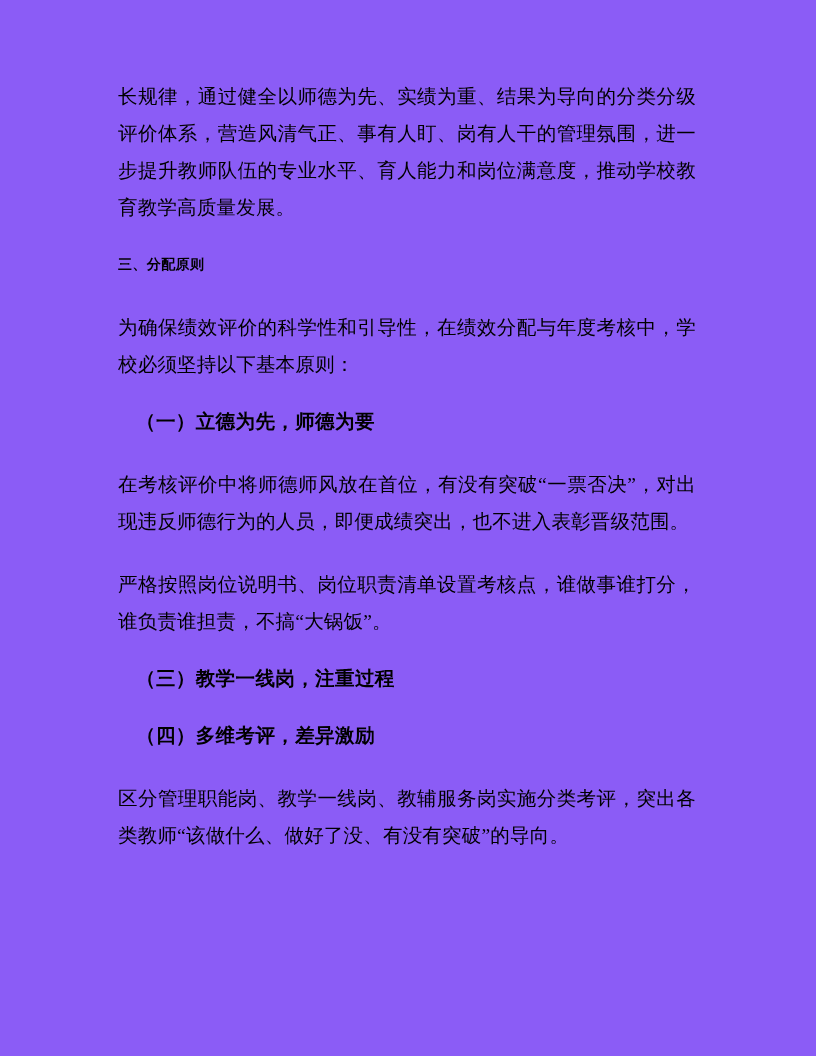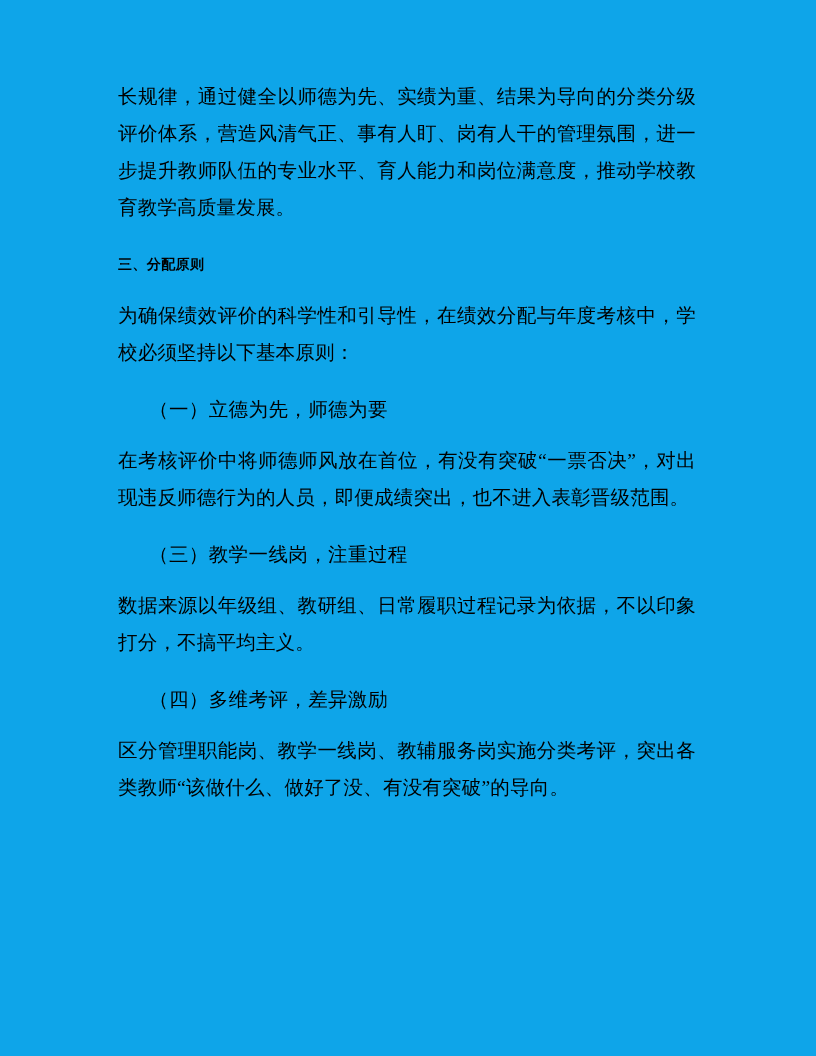--- a/index.html
+++ b/index.html
@@ -11,21 +11,21 @@
     width: 816px;
     height: 1056px;
     font-family: "Liberation Serif", "DejaVu Serif", serif;
     color: #000000;
     overflow: hidden;
   }
   .page {
     position: relative;
     width: 816px;
     height: 1056px;
-    background: #0ea5e9;
+    background: #8b5cf6;
     box-sizing: border-box;
     padding: 78px 120px 0 118px;
   }
   .doc-body {
     width: 578px;
   }
   p.para {
     margin: 0 0 0 0;
     font-size: 19.5px;
     line-height: 37px;
@@ -34,33 +34,33 @@
     letter-spacing: 0.2px;
   }
   .heading {
     margin: 0;
     font-size: 14px;
     line-height: 37px;
     font-weight: bold;
     letter-spacing: 0.4px;
   }
   .subheading {
-    margin: 13px;
+    margin: 0;
     font-size: 19.5px;
     line-height: 37px;
-    font-weight: normal;
+    font-weight: bold;
     letter-spacing: 0.4px;
     text-indent: 0;
     padding-left: 18px;
   }
   .sec {
     margin-top: 20px;
   }
   .sec-tight {
-    margin-top: 14px;
+    margin-top: 26px;
   }
 </style>
 </head>
 <body>
 
 <div class="page">
   <div class="doc-body">
 
     <p class="para">长规律，通过健全以师德为先、实绩为重、结果为导向的分类分级评价体系，营造风清气正、事有人盯、岗有人干的管理氛围，进一步提升教师队伍的专业水平、育人能力和岗位满意度，推动学校教育教学高质量发展。</p>
 
@@ -72,26 +72,26 @@
       <p class="para">为确保绩效评价的科学性和引导性，在绩效分配与年度考核中，学校必须坚持以下基本原则：</p>
     </div>
 
     <div class="sec">
       <p class="subheading">（一）立德为先，师德为要</p>
     </div>
     <div class="sec-tight">
       <p class="para">在考核评价中将师德师风放在首位，有没有突破“一票否决”，对出现违反师德行为的人员，即便成绩突出，也不进入表彰晋级范围。</p>
     </div>
 
+    <div class="sec-tight">
+      <p class="para">严格按照岗位说明书、岗位职责清单设置考核点，谁做事谁打分，谁负责谁担责，不搞“大锅饭”。</p>
+    </div>
 
     <div class="sec">
       <p class="subheading">（三）教学一线岗，注重过程</p>
-    </div>
-    <div class="sec-tight">
-      <p class="para">数据来源以年级组、教研组、日常履职过程记录为依据，不以印象打分，不搞平均主义。</p>
     </div>
 
     <div class="sec">
       <p class="subheading">（四）多维考评，差异激励</p>
     </div>
     <div class="sec-tight">
       <p class="para">区分管理职能岗、教学一线岗、教辅服务岗实施分类考评，突出各类教师“该做什么、做好了没、有没有突破”的导向。</p>
     </div>
 
 

